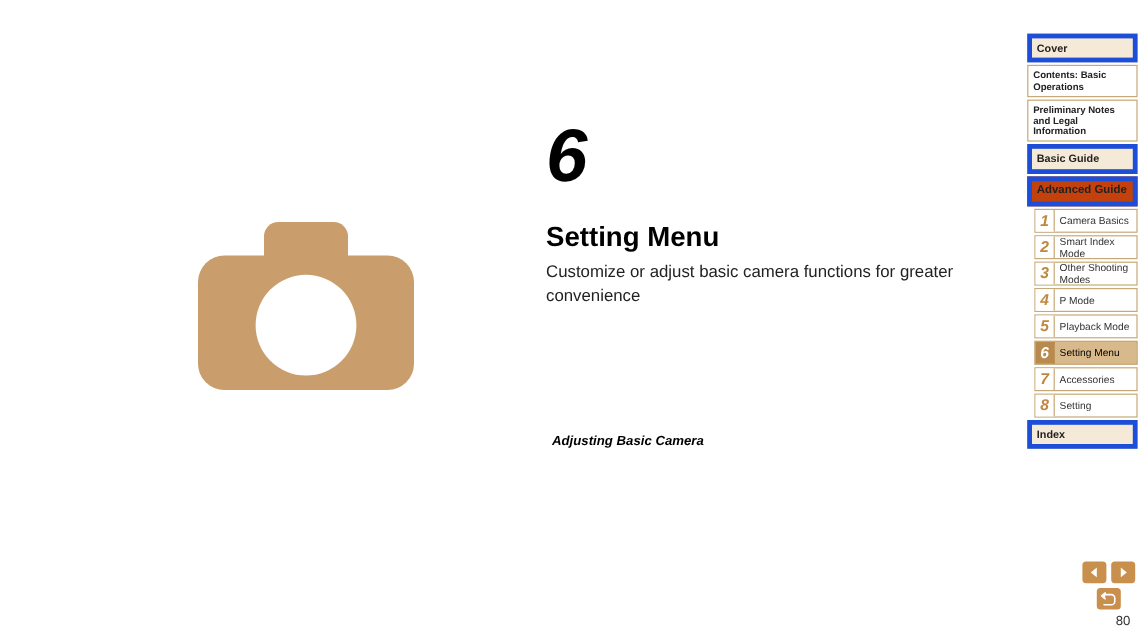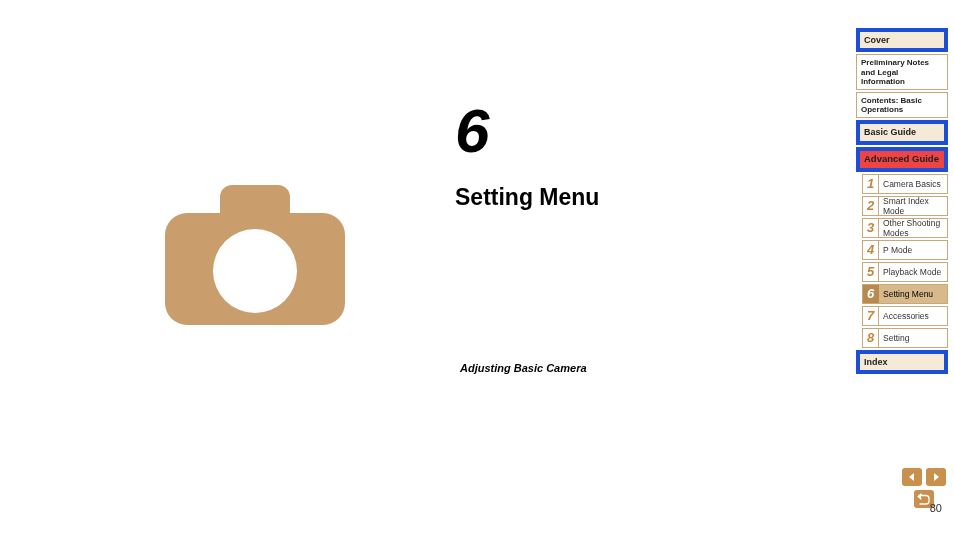--- a/index.html
+++ b/index.html
@@ -96,21 +96,21 @@
     cursor: pointer;
     font-weight: bold;
   }
   .sidebar .item.small {
     font-size: 8px;
     font-weight: bold;
     background: #fff;
     border: 1px solid #c7a878;
   }
   .sidebar .section-heading {
-    background: #ef4444;
+    background: #c2410c;
     font-weight: bold;
     font-size: 9.5px;
   }
   .sidebar .numbered {
     display: flex;
     align-items: center;
     padding: 0;
     background: #fff;
     margin-left: 6px;
     margin-bottom: 2px;
@@ -173,21 +173,21 @@
     display: flex;
     align-items: center;
     justify-content: center;
     cursor: pointer;
   }
   .nav-btn svg { display:block; }
 
   .page-number {
     position: absolute;
     right: 12px;
-    bottom: 20px;
+    bottom: 10px;
     font-size: 11px;
     color: #333;
   }
 </style>
 </head>
 <body>
 
 <div class="camera-icon">
   <svg viewBox="0 0 180 140" width="180" height="140">
 
@@ -195,32 +195,33 @@
 
     <rect x="55" y="0" width="70" height="40" rx="12" ry="12" fill="#c99e6c"></rect>
 
     <circle cx="90" cy="86" r="42" fill="#ffffff"></circle>
   </svg>
 </div>
 
 <div class="content">
   <div class="chapter-number">6</div>
   <div class="chapter-title">Setting Menu</div>
+  <div class="chapter-subtitle">Customize or adjust basic camera functions for greater convenience</div>
 </div>
 
 <div class="toc">
   <div class="toc-row">
     <span class="toc-label">Adjusting Basic Camera</span>
   </div>
 </div>
 
 <div class="sidebar">
   <div class="item">Cover</div>
+  <div class="item small">Contents: Basic Operations</div>
   <div class="item small">Preliminary Notes and Legal Information</div>
-  <div class="item small">Contents: Basic Operations</div>
   <div class="item">Basic Guide</div>
   <div class="item section-heading">Advanced Guide</div>
   <div id="chapters-container">
       <div class="numbered">
         <div class="num">1</div>
         <div class="lbl">Camera Basics</div>
       </div>
       <div class="numbered">
         <div class="num">2</div>
         <div class="lbl">Smart Index Mode</div>

